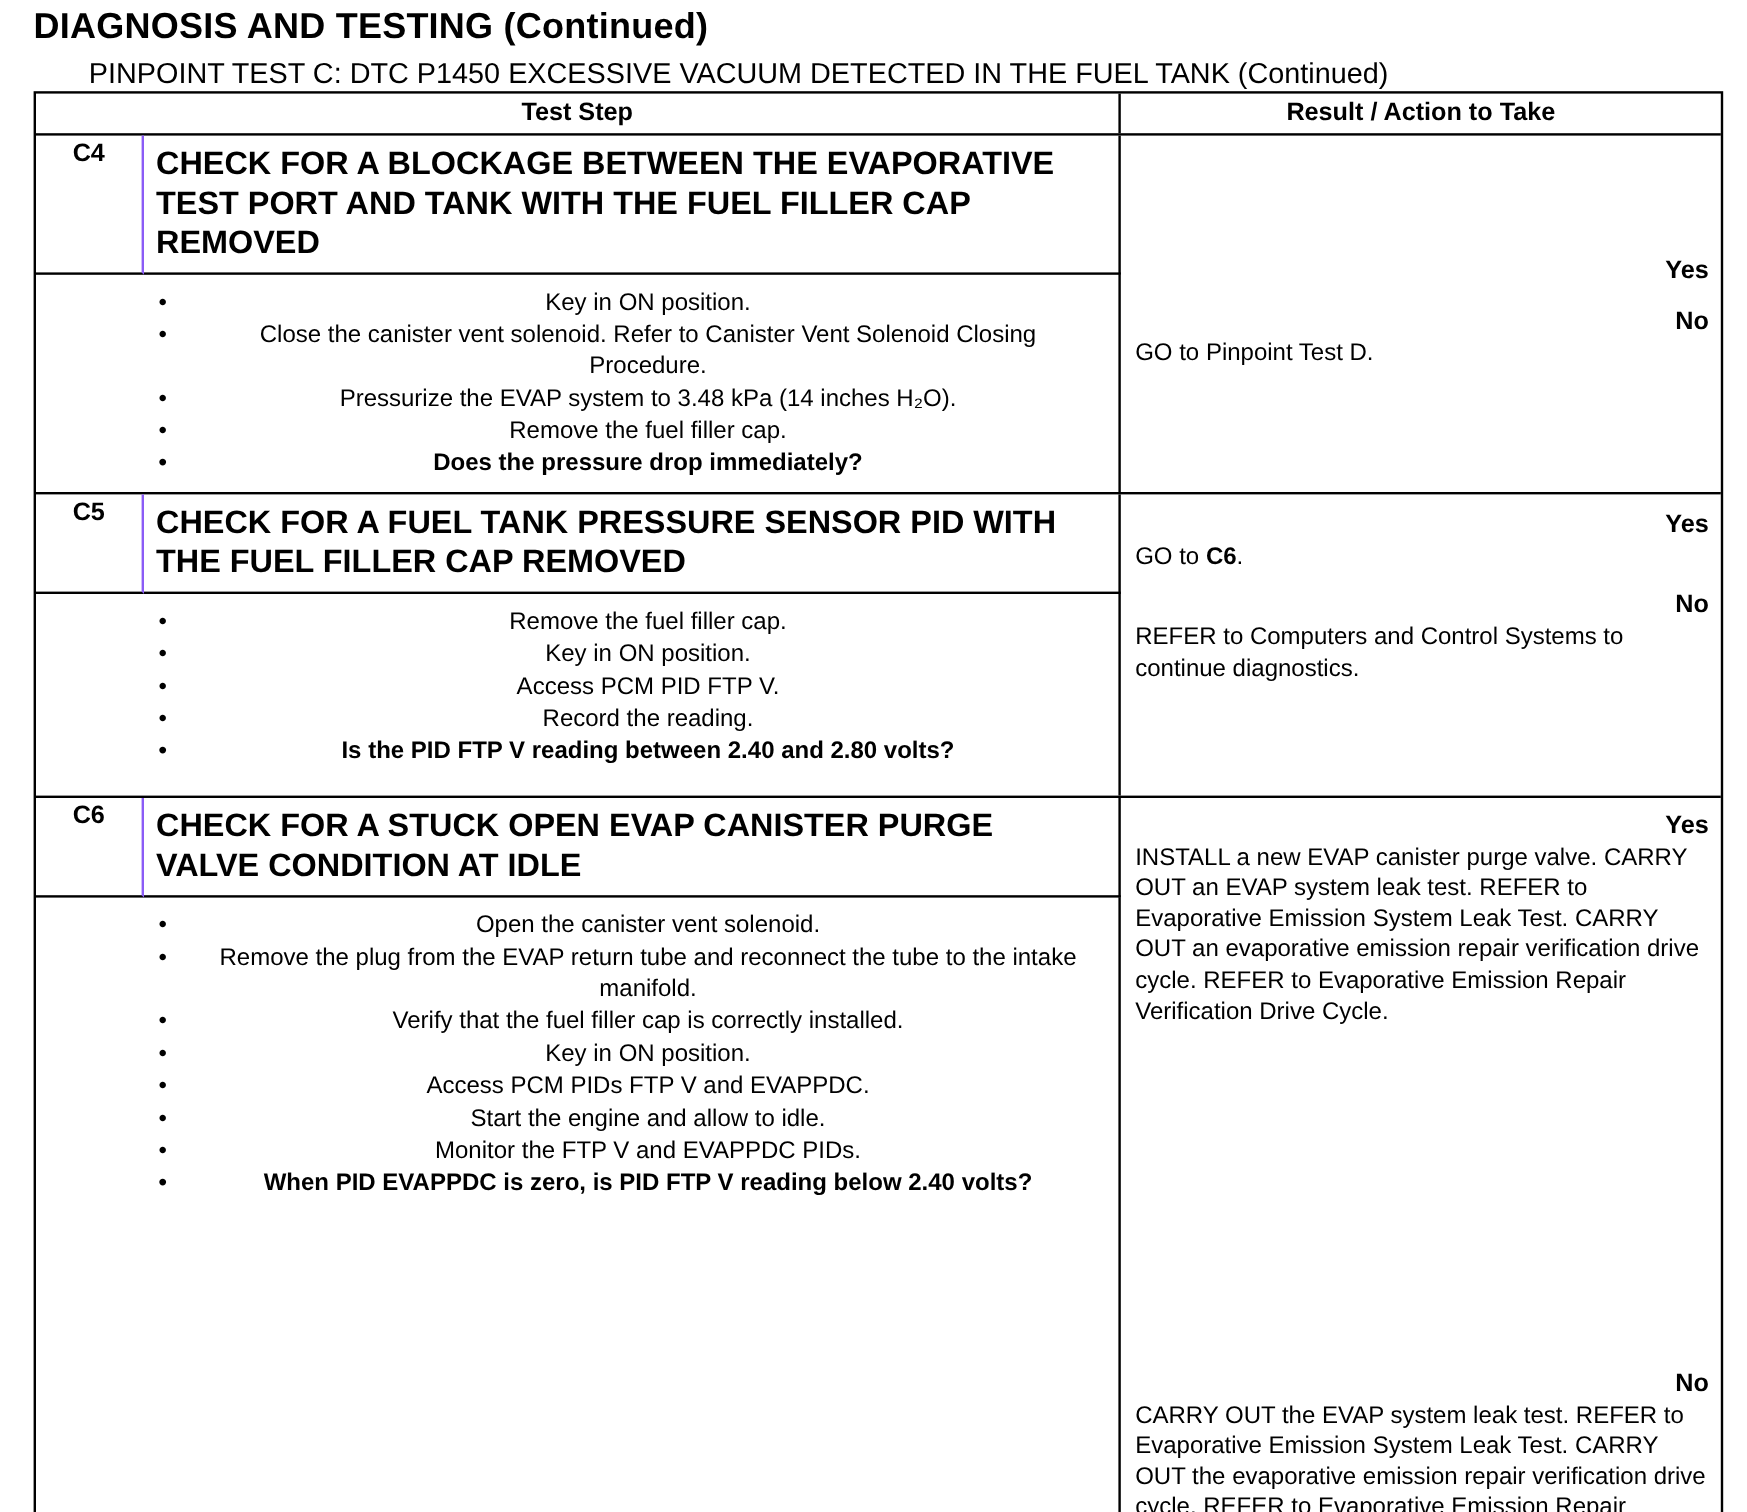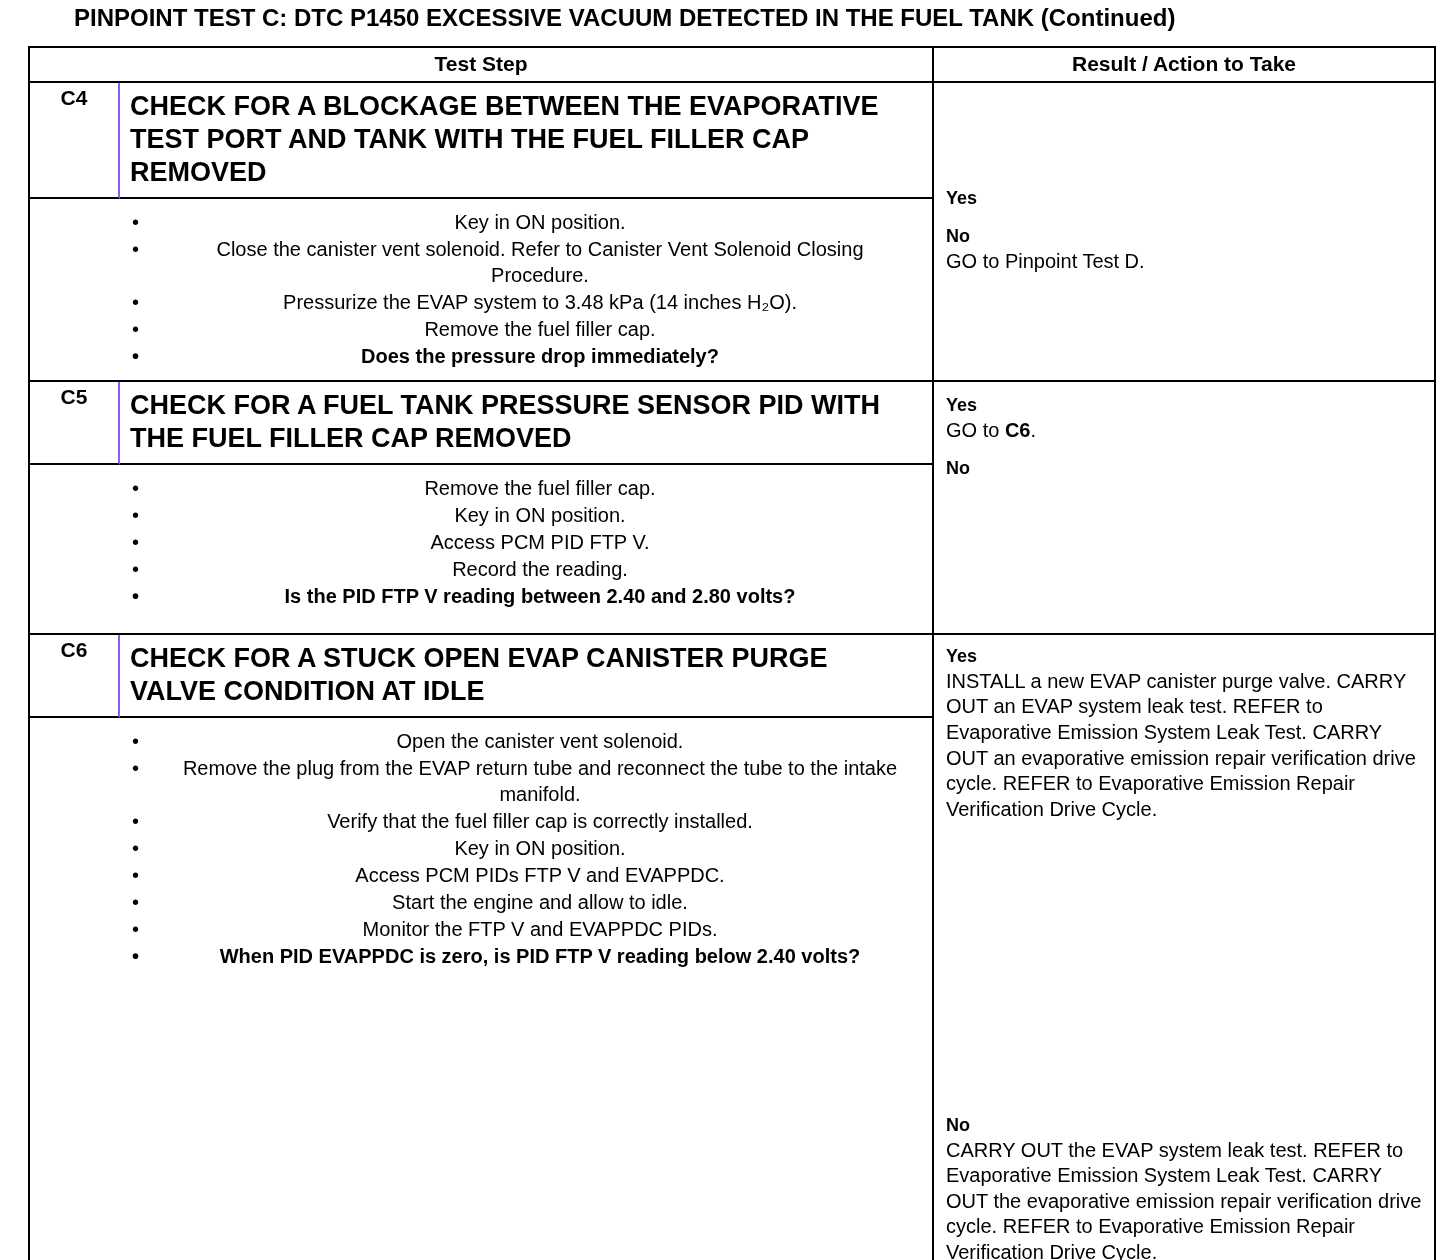--- a/index.html
+++ b/index.html
@@ -14,22 +14,22 @@
   .page { padding: 4px 24px 0 28px; }
 
   .page-title {
     font-size: 30px;
     font-weight: bold;
     margin: 2px 0 8px 0;
     letter-spacing: 0.2px;
   }
   .page-subtitle {
     font-size: 24px;
-    font-weight: bold;
-    margin: 0 0 14px 46px;
+    font-weight: normal;
+    margin: 0 0 0 46px;
   }
 
   .ptable {
     width: 1408px;
     border: 2px solid #000;
   }
 
   .thead {
     display: grid;
     grid-template-columns: 1fr 500px;
@@ -107,33 +107,35 @@
     flex-direction: column;
     font-size: 20px;
     line-height: 1.28;
     padding: 10px 10px 12px 12px;
   }
   .cell-result.res-center { justify-content: center; }
   .cell-result.res-top { justify-content: flex-start; padding-top: 12px; }
   .cell-result.res-spread { justify-content: space-between; }
 
   .res-label {
-    font-size: 18px;
+    font-size: 21px;
     font-weight: bold;
     margin-bottom: 1px;
+    text-align: right;
   }
   .res-group { margin-bottom: 14px; }
   .res-group:last-child { margin-bottom: 0; }
   .res-text strong { font-weight: bold; }
 </style>
 </head>
 <body>
 
 <div class="page">
 
+  <h1 class="page-title">DIAGNOSIS AND TESTING (Continued)</h1>
   <h2 class="page-subtitle">PINPOINT TEST  C: DTC P1450 EXCESSIVE VACUUM DETECTED IN THE FUEL TANK (Continued)</h2>
 
   <div class="ptable">
 
     <div class="thead">
       <div class="thead-cell left">Test Step</div>
       <div class="thead-cell">Result / Action to Take</div>
     </div>
 
     <div class="block">
@@ -162,20 +164,21 @@
     <div class="block">
       <div class="cell-id">C5</div>
       <div class="cell-title">CHECK FOR A FUEL TANK PRESSURE SENSOR PID WITH THE FUEL FILLER CAP REMOVED</div>
       <div class="cell-result res-top">
         <div class="res-group">
           <div class="res-label">Yes</div>
           <div class="res-text"><span>GO to </span><strong>C6</strong><span>.</span></div>
         </div>
         <div class="res-group">
           <div class="res-label">No</div>
+          <div class="res-text">REFER to Computers and Control Systems to continue diagnostics.</div>
         </div>
       </div>
       <div class="cell-body body-c5">
         <ul>
             <li>Remove the fuel filler cap.</li>
             <li>Key in ON position.</li>
             <li>Access PCM PID FTP V.</li>
             <li>Record the reading.</li>
             <li class="bold">Is the PID FTP V reading between 2.40 and 2.80 volts?</li>
           </ul>

